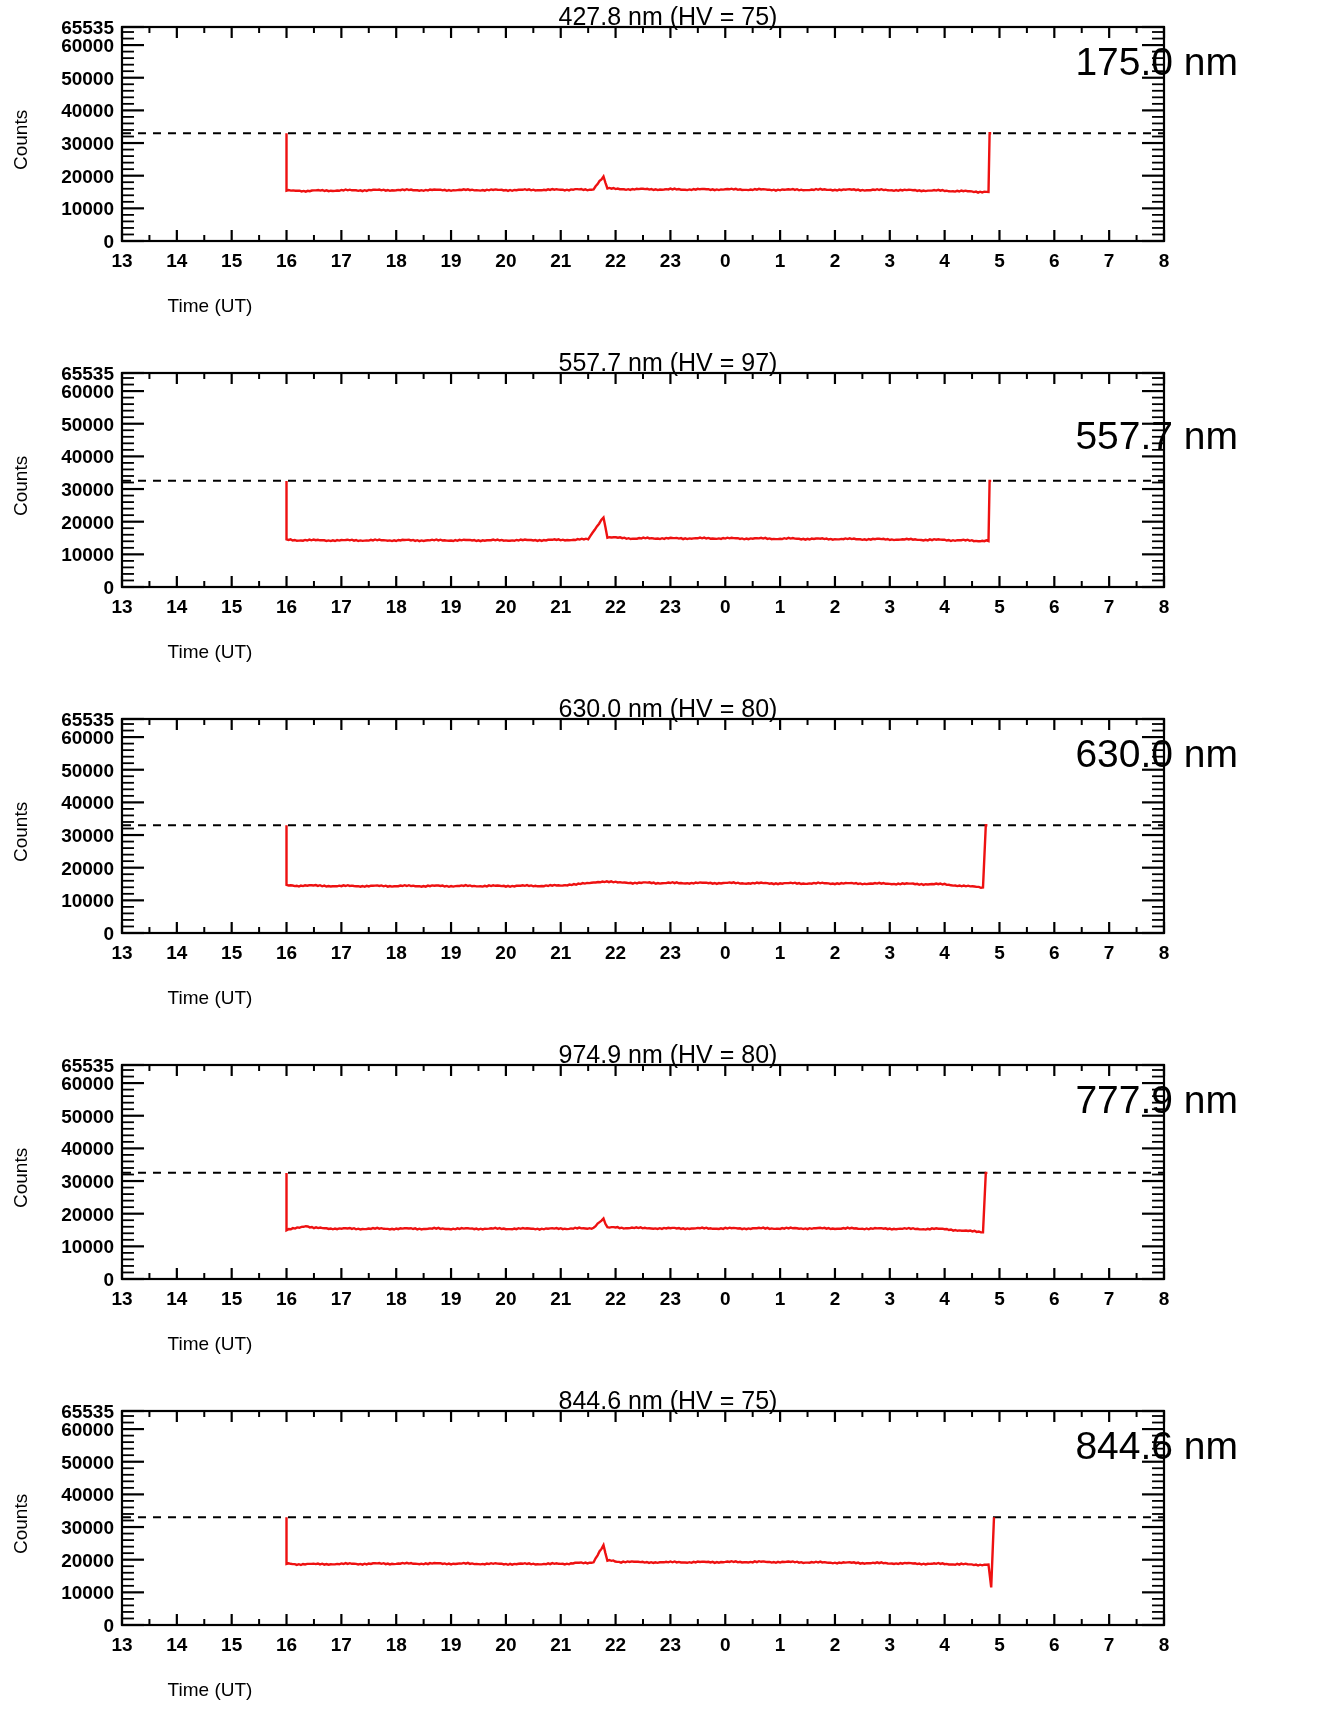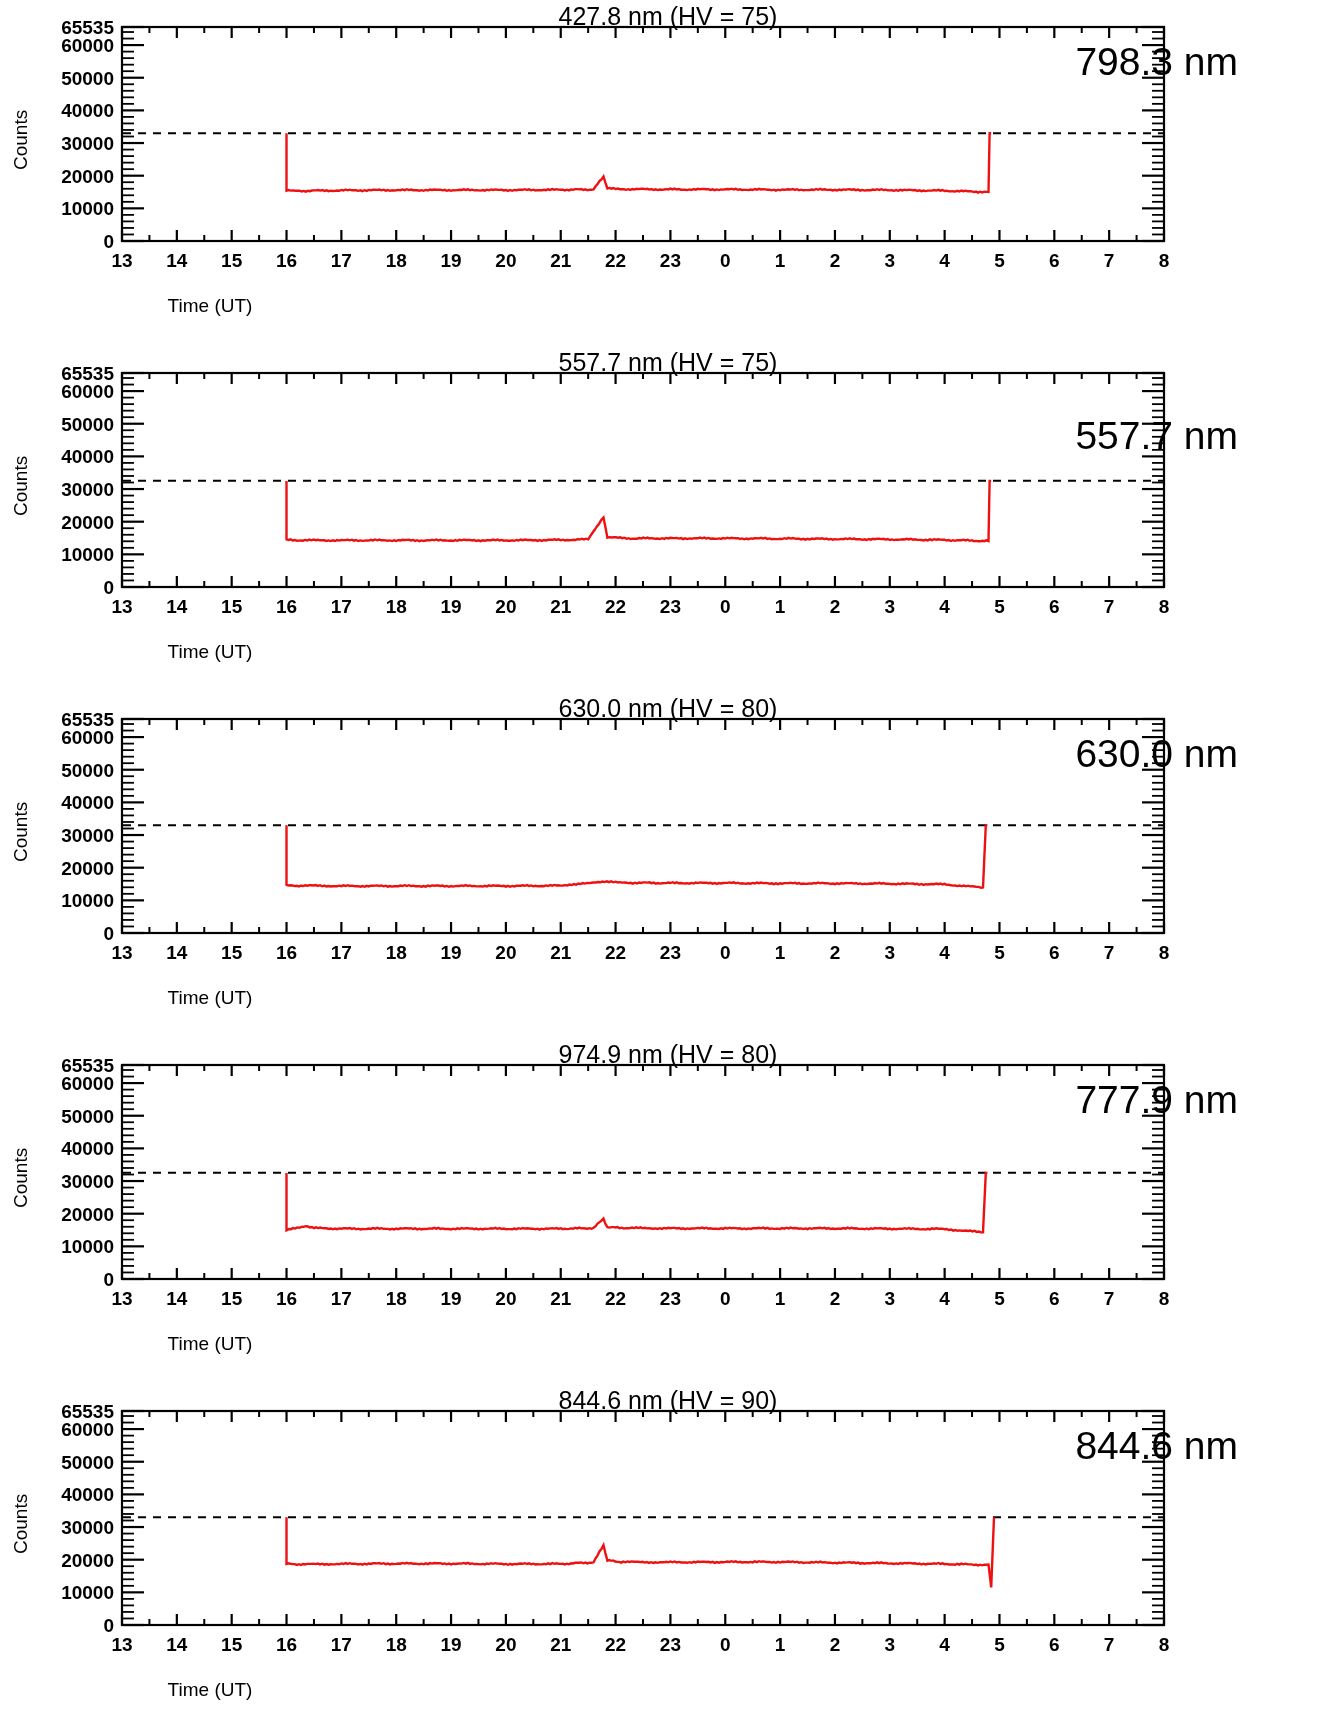--- a/index.html
+++ b/index.html
@@ -252,25 +252,25 @@
           <line x1="122" y1="38.543297474631885" x2="134" y2="38.543297474631885" stroke="#000" stroke-width="1.8"></line>
           <line x1="1164" y1="38.543297474631885" x2="1152" y2="38.543297474631885" stroke="#000" stroke-width="1.8"></line>
           <line x1="122" y1="32.01243610284581" x2="134" y2="32.01243610284581" stroke="#000" stroke-width="1.8"></line>
           <line x1="1164" y1="32.01243610284581" x2="1152" y2="32.01243610284581" stroke="#000" stroke-width="1.8"></line>
           <line x1="123" y1="133.24078736552985" x2="1163" y2="133.24078736552985" stroke="#000" stroke-width="2" stroke-dasharray="8 7"></line>
           <polyline points="286.5,133.2 286.5,190.7 288.7,190.1 290.9,190.6 293.1,190.4 295.3,190.7 297.5,190.8 299.6,190.7 301.6,191.4 303.7,190.9 305.7,191.7 307.8,190.8 309.8,191.2 311.9,190.5 313.9,190.4 316.1,190.4 318.2,190.0 320.3,190.6 322.4,190.0 324.5,191.0 326.6,190.3 328.7,191.2 330.8,190.7 332.9,191.0 335.0,190.9 337.1,190.5 339.3,190.8 341.4,189.9 343.5,190.5 345.6,189.5 347.7,190.3 349.8,189.7 351.9,190.3 354.0,190.2 356.1,190.3 358.2,190.8 360.4,190.3 362.5,191.1 364.6,190.2 366.7,190.9 368.8,189.9 370.9,190.3 373.0,189.8 375.1,189.8 377.2,189.9 379.3,189.6 381.4,190.3 383.6,189.7 385.7,190.7 387.8,190.0 389.9,190.8 392.0,190.3 394.1,190.5 396.2,190.3 398.3,189.9 400.4,190.2 402.5,189.4 404.6,190.1 406.8,189.2 408.9,190.1 411.0,189.5 413.1,190.2 415.2,190.1 417.3,190.3 419.4,190.7 421.5,190.2 423.6,190.8 425.7,189.9 427.9,190.5 430.0,189.5 432.1,190.0 434.2,189.5 436.3,189.7 438.4,189.8 440.5,189.6 442.6,190.3 444.7,189.8 446.8,190.8 448.9,190.1 451.1,190.8 453.2,190.2 455.3,190.4 457.4,190.1 459.5,189.8 461.6,190.0 463.7,189.3 465.8,190.0 467.9,189.3 470.0,190.2 472.1,189.7 474.3,190.4 476.4,190.3 478.5,190.4 480.6,190.6 482.7,190.1 484.8,190.7 486.9,189.7 489.0,190.3 491.1,189.4 493.2,190.0 495.3,189.4 497.5,189.8 499.6,189.9 501.7,189.8 503.8,190.5 505.9,190.0 508.0,190.9 510.1,190.0 512.2,190.8 514.3,190.0 516.4,190.2 518.6,189.8 520.7,189.6 522.8,189.8 524.9,189.2 527.0,190.0 529.1,189.3 531.2,190.3 533.3,189.7 535.4,190.4 537.5,190.1 539.6,190.3 541.8,190.3 543.9,189.8 546.0,190.2 548.1,189.3 550.2,189.9 552.3,189.0 554.4,189.7 556.5,189.2 558.6,189.6 560.7,189.7 562.8,189.7 564.8,190.4 566.9,189.7 569.0,190.4 571.0,189.4 573.1,189.8 575.1,189.1 577.2,189.1 579.2,189.4 581.3,189.0 583.4,190.0 585.4,189.3 587.5,190.3 589.5,189.6 591.6,189.8 593.6,189.5 595.6,186.3 597.6,184.1 599.6,180.9 601.5,179.4 603.5,176.5 605.4,182.6 607.4,188.5 609.4,187.9 611.5,188.7 613.5,188.0 615.6,189.1 617.7,188.6 619.8,189.2 621.9,189.3 624.0,189.3 626.1,189.8 628.2,189.2 630.3,189.9 632.5,189.0 634.6,189.6 636.7,188.7 638.8,189.1 640.9,188.7 643.0,188.8 645.1,189.1 647.2,188.8 649.3,189.6 651.4,189.0 653.5,190.0 655.7,189.3 657.8,190.1 659.9,189.5 662.0,189.7 664.1,189.5 666.2,189.1 668.3,189.4 670.4,188.6 672.5,189.4 674.6,188.6 676.7,189.5 678.9,189.1 681.0,189.7 683.1,189.7 685.2,189.7 687.3,190.1 689.4,189.4 691.5,190.0 693.6,189.0 695.7,189.7 697.8,188.8 700.0,189.3 702.1,188.9 704.2,189.0 706.3,189.3 708.4,189.1 710.5,189.9 712.6,189.3 714.7,190.2 716.8,189.4 718.9,190.1 721.0,189.4 723.2,189.6 725.3,189.3 727.4,189.0 729.5,189.3 731.6,188.7 733.7,189.5 735.8,188.8 737.9,189.8 740.0,189.3 742.1,190.0 744.2,189.9 746.4,189.9 748.5,190.1 750.6,189.5 752.7,190.0 754.8,189.0 756.9,189.7 759.0,188.8 761.1,189.5 763.2,189.1 765.3,189.4 767.4,189.7 769.6,189.6 771.7,190.3 773.8,189.7 775.9,190.6 778.0,189.7 780.1,190.3 782.2,189.5 784.3,189.7 786.4,189.5 788.5,189.2 790.7,189.6 792.8,189.0 794.9,189.9 797.0,189.2 799.1,190.3 801.2,189.7 803.3,190.3 805.4,190.1 807.5,190.1 809.6,190.1 811.7,189.5 813.9,190.0 816.0,189.0 818.1,189.8 820.2,188.9 822.3,189.7 824.4,189.3 826.5,189.7 828.6,189.9 830.7,189.8 832.8,190.4 834.9,189.8 837.1,190.5 839.2,189.6 841.3,190.2 843.4,189.4 845.5,189.7 847.6,189.4 849.7,189.3 851.8,189.7 853.9,189.3 856.0,190.2 858.1,189.6 860.3,190.6 862.4,189.9 864.5,190.6 866.6,190.2 868.7,190.2 870.8,190.2 872.9,189.6 875.0,190.0 877.1,189.2 879.2,190.0 881.4,189.2 883.5,190.1 885.6,189.7 887.7,190.3 889.8,190.4 891.9,190.3 894.0,190.8 896.1,190.1 898.2,190.8 900.3,189.8 902.4,190.5 904.6,189.7 906.7,190.1 908.8,189.8 910.9,189.9 913.0,190.3 915.1,190.0 917.2,190.9 919.3,190.3 921.4,191.2 923.5,190.5 925.6,191.1 927.8,190.6 929.9,190.6 932.0,190.6 934.1,190.1 936.2,190.6 938.3,189.8 940.4,190.7 942.5,190.0 944.6,191.0 946.7,190.7 948.8,191.3 950.9,191.4 953.0,191.2 955.1,191.6 957.2,190.8 959.3,191.5 961.3,190.5 963.4,191.2 965.5,190.7 967.6,191.2 969.7,191.3 971.8,191.4 973.9,192.1 976.0,191.6 978.1,192.6 980.1,191.7 982.2,192.4 984.3,191.7 986.4,191.9 988.5,192.0 989.6,133.2 991.2,133.2" fill="none" stroke="#ee1111" stroke-width="2.4"></polyline>
         </svg>
     </div>
     <div class="ylabel" style="left:10px; top:170px;">Counts</div>
     <div class="xlabel" style="left:-458px; top:295px;">Time (UT)</div>
-    <div class="big-annot" style="right:98px; top:40px;">798.3 nm</div>
+    <div class="big-annot" style="right:98px; top:40px;">175.0 nm</div>
   </div>
 
   <div class="panel">
-    <div class="panel-title">557.7 nm (HV = 75)</div>
+    <div class="panel-title">557.7 nm (HV = 97)</div>
     <div class="plot-wrap">
       <svg class="plot-svg" id="svg-1" width="1336" height="346" viewBox="0 0 1336 346">
           <rect x="122" y="27" width="1042" height="214" fill="none" stroke="#000" stroke-width="2.2"></rect>
           <line x1="122" y1="241" x2="122" y2="230" stroke="#000" stroke-width="2.2"></line>
           <line x1="122" y1="27" x2="122" y2="38" stroke="#000" stroke-width="2.2"></line>
           <text x="122" y="267" text-anchor="middle" class="tick-text" font-weight="bold">13</text>
           <line x1="149.42105263157896" y1="241" x2="149.42105263157896" y2="235" stroke="#000" stroke-width="2"></line>
           <line x1="149.42105263157896" y1="27" x2="149.42105263157896" y2="33" stroke="#000" stroke-width="2"></line>
           <line x1="176.8421052631579" y1="241" x2="176.8421052631579" y2="230" stroke="#000" stroke-width="2.2"></line>
           <line x1="176.8421052631579" y1="27" x2="176.8421052631579" y2="38" stroke="#000" stroke-width="2.2"></line>
@@ -820,21 +820,21 @@
           <line x1="123" y1="134.8735027084764" x2="1163" y2="134.8735027084764" stroke="#000" stroke-width="2" stroke-dasharray="8 7"></line>
           <polyline points="286.5,134.9 286.5,192.2 288.7,191.1 290.8,191.3 292.9,190.1 295.1,190.6 297.2,189.4 299.3,189.8 301.5,188.9 303.6,188.8 305.7,188.2 307.8,188.5 309.8,189.4 311.9,189.0 313.9,190.2 316.1,189.3 318.2,190.1 320.3,189.6 322.4,190.1 324.5,190.3 326.6,190.3 328.7,191.0 330.8,190.5 332.9,191.3 335.0,190.5 337.1,191.2 339.3,190.4 341.4,190.8 343.5,190.3 345.6,190.2 347.7,190.5 349.8,190.0 351.9,190.9 354.0,190.2 356.1,191.3 358.2,190.7 360.4,191.4 362.5,191.0 364.6,191.1 366.7,191.0 368.8,190.5 370.9,190.9 373.0,190.0 375.1,190.7 377.2,189.9 379.3,190.7 381.4,190.2 383.6,190.8 385.7,190.9 387.8,190.9 389.9,191.4 392.0,190.8 394.1,191.5 396.2,190.5 398.3,191.2 400.4,190.2 402.5,190.6 404.6,190.2 406.8,190.2 408.9,190.5 411.0,190.2 413.1,191.0 415.2,190.4 417.3,191.4 419.4,190.7 421.5,191.4 423.6,190.9 425.7,191.0 427.9,190.8 430.0,190.4 432.1,190.7 434.2,189.9 436.3,190.7 438.4,189.9 440.5,190.9 442.6,190.4 444.7,191.0 446.8,191.0 448.9,191.0 451.1,191.4 453.2,190.7 455.3,191.3 457.4,190.3 459.5,191.0 461.6,190.1 463.7,190.6 465.8,190.2 467.9,190.3 470.0,190.6 472.1,190.4 474.3,191.2 476.4,190.6 478.5,191.5 480.6,190.7 482.7,191.4 484.8,190.7 486.9,190.9 489.0,190.6 491.1,190.2 493.2,190.6 495.3,189.9 497.5,190.8 499.6,190.1 501.7,191.0 503.8,190.6 505.9,191.2 508.0,191.1 510.1,191.1 512.2,191.3 514.3,190.6 516.4,191.2 518.6,190.2 520.7,190.8 522.8,190.0 524.9,190.6 527.0,190.2 529.1,190.5 531.2,190.8 533.3,190.6 535.4,191.3 537.5,190.7 539.6,191.6 541.8,190.7 543.9,191.3 546.0,190.5 548.1,190.7 550.2,190.4 552.3,190.2 554.4,190.6 556.5,190.0 558.6,190.9 560.7,190.2 562.8,191.2 564.8,190.7 566.9,191.1 569.0,190.9 571.0,190.4 573.1,190.7 575.1,189.7 577.2,190.4 579.2,189.6 581.3,190.4 583.4,190.2 585.4,190.5 587.5,190.8 589.5,190.2 591.6,190.8 593.6,189.7 595.6,188.2 597.6,185.6 599.6,184.1 601.5,182.7 603.5,180.6 605.4,185.8 607.4,189.2 609.4,189.6 611.5,189.1 613.5,189.1 615.6,189.5 617.6,189.1 619.7,190.2 621.7,189.7 623.8,190.6 625.9,190.1 627.9,190.3 630.0,190.1 632.0,189.6 634.2,190.1 636.3,189.3 638.4,190.1 640.6,189.4 642.7,190.3 644.8,189.8 647.0,190.4 649.1,190.3 651.2,190.5 653.4,190.8 655.5,190.4 657.6,191.0 659.8,190.2 661.9,190.9 664.0,189.9 666.2,190.5 668.3,189.8 670.4,190.2 672.5,189.9 674.6,189.9 676.7,190.4 678.9,190.0 681.0,190.9 683.1,190.3 685.2,191.2 687.3,190.4 689.4,191.0 691.5,190.5 693.6,190.5 695.7,190.4 697.8,189.9 700.0,190.3 702.1,189.6 704.2,190.4 706.3,189.7 708.4,190.7 710.5,190.3 712.6,190.8 714.7,190.8 716.8,190.7 718.9,191.0 721.0,190.3 723.2,190.9 725.3,189.8 727.4,190.5 729.5,189.7 731.6,190.2 733.7,189.9 735.8,190.1 737.9,190.5 740.0,190.2 742.1,191.1 744.2,190.4 746.4,191.2 748.5,190.4 750.6,190.9 752.7,190.3 754.8,190.3 756.9,190.2 759.0,189.8 761.1,190.3 763.2,189.6 765.3,190.6 767.4,189.9 769.6,190.9 771.7,190.4 773.8,190.9 775.9,190.8 778.0,190.6 780.1,190.9 782.2,190.1 784.3,190.7 786.4,189.7 788.5,190.4 790.7,189.6 792.8,190.3 794.9,190.0 797.0,190.3 799.1,190.7 801.2,190.4 803.3,191.1 805.4,190.4 807.5,191.2 809.6,190.2 811.7,190.8 813.9,190.1 816.0,190.2 818.1,190.0 820.2,189.8 822.3,190.3 824.4,189.8 826.5,190.7 828.6,190.1 830.7,191.0 832.8,190.5 834.9,191.0 837.1,190.7 839.2,190.6 841.3,190.7 843.4,190.0 845.5,190.6 847.6,189.6 849.7,190.5 851.8,189.8 853.9,190.5 856.0,190.3 858.1,190.7 860.3,190.9 862.4,190.7 864.5,191.3 866.6,190.5 868.7,191.3 870.8,190.3 872.9,190.8 875.0,190.1 877.1,190.4 879.2,190.2 881.4,190.1 883.5,190.7 885.6,190.3 887.7,191.2 889.8,190.6 891.9,191.5 894.0,190.8 896.1,191.3 898.2,190.9 900.3,190.8 902.4,190.9 904.6,190.2 906.7,190.8 908.8,190.0 910.9,190.9 913.0,190.2 915.1,191.1 917.2,190.8 919.3,191.2 921.4,191.4 923.5,191.1 925.6,191.6 927.8,190.8 929.9,191.4 932.0,190.4 934.1,191.0 936.2,190.3 938.3,190.7 940.4,190.6 942.5,190.7 944.6,191.2 946.8,191.0 948.9,192.0 951.0,191.5 953.2,192.6 955.3,192.0 957.4,192.8 959.6,192.4 961.7,192.7 963.8,192.7 966.0,192.5 968.1,193.0 970.2,192.5 972.4,193.4 974.5,192.8 976.6,193.9 978.8,193.5 980.9,194.4 983.0,194.3 985.8,134.9 987.4,134.9" fill="none" stroke="#ee1111" stroke-width="2.4"></polyline>
         </svg>
     </div>
     <div class="ylabel" style="left:10px; top:170px;">Counts</div>
     <div class="xlabel" style="left:-458px; top:295px;">Time (UT)</div>
     <div class="big-annot" style="right:98px; top:40px;text-align:right;">777.9 nm</div>
   </div>
 
   <div class="panel">
-    <div class="panel-title">844.6 nm (HV = 90)</div>
+    <div class="panel-title">844.6 nm (HV = 75)</div>
     <div class="plot-wrap">
       <svg class="plot-svg" id="svg-4" width="1336" height="346" viewBox="0 0 1336 346">
           <rect x="122" y="27" width="1042" height="214" fill="none" stroke="#000" stroke-width="2.2"></rect>
           <line x1="122" y1="241" x2="122" y2="230" stroke="#000" stroke-width="2.2"></line>
           <line x1="122" y1="27" x2="122" y2="38" stroke="#000" stroke-width="2.2"></line>
           <text x="122" y="267" text-anchor="middle" class="tick-text" font-weight="bold">13</text>
           <line x1="149.42105263157896" y1="241" x2="149.42105263157896" y2="235" stroke="#000" stroke-width="2"></line>
           <line x1="149.42105263157896" y1="27" x2="149.42105263157896" y2="33" stroke="#000" stroke-width="2"></line>
           <line x1="176.8421052631579" y1="241" x2="176.8421052631579" y2="230" stroke="#000" stroke-width="2.2"></line>
           <line x1="176.8421052631579" y1="27" x2="176.8421052631579" y2="38" stroke="#000" stroke-width="2.2"></line>

